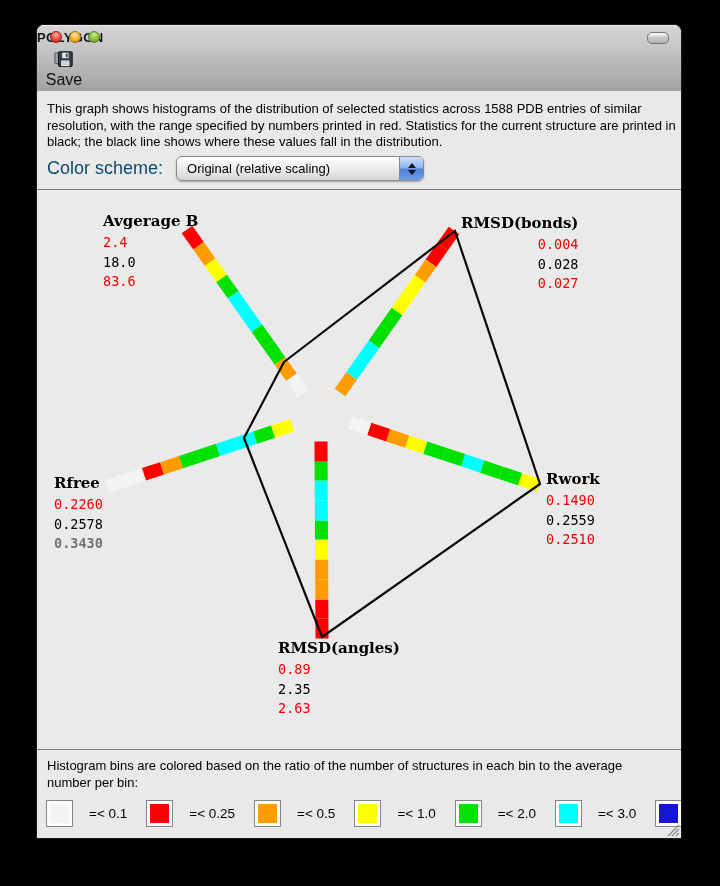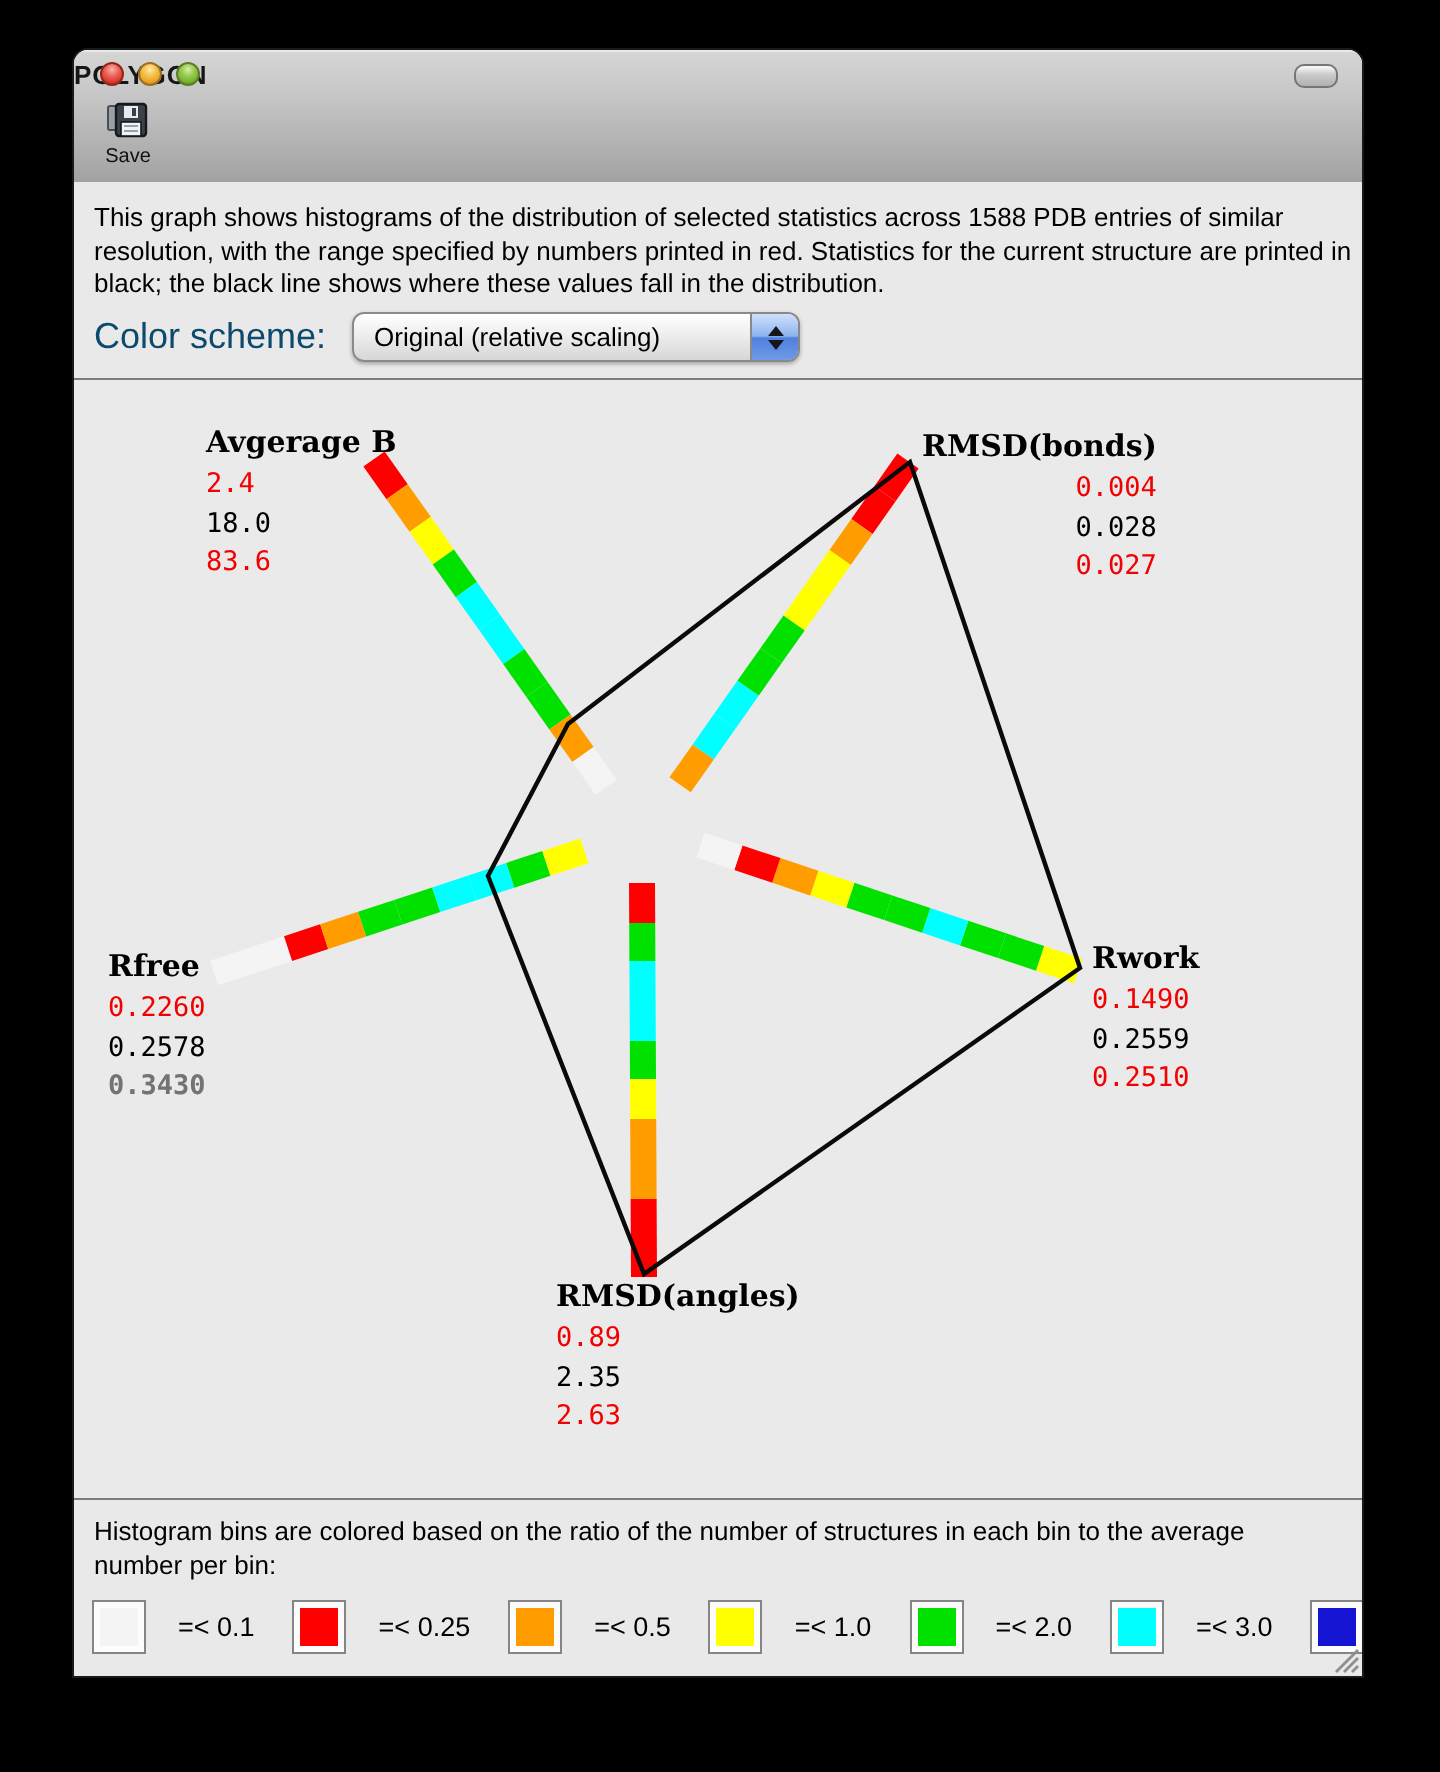--- a/index.html
+++ b/index.html
@@ -30,31 +30,31 @@
   .toolbar-pill{
     position:absolute;right:12px;top:7px;width:20px;height:10px;border-radius:5px;
     background:linear-gradient(#fbfbfb,#c9c9c9 45%,#b0b0b0);border:1px solid #757575;
   }
   .toolbar-row{position:relative;height:41px;}
   .save-btn{
     position:absolute;left:7px;top:0px;width:40px;height:40px;
     display:flex;flex-direction:column;align-items:center;justify-content:flex-start;cursor:default;
   }
   .save-btn .icon{width:22px;height:22px;margin-top:1px;}
-  .save-btn .lbl{font-size:10px;color:#101010;margin-top:1px;}
+  .save-btn .lbl{font-size:16px;color:#101010;margin-top:1px;}
   
   .content{position:absolute;left:0;top:66px;right:0;bottom:0;background:#e9e9e9;}
   .desc{
     position:absolute;left:10px;top:10px;width:630px;
     font-size:13px;line-height:16.5px;color:#000;
   }
   .scheme-row{position:absolute;left:10px;top:64px;height:27px;display:flex;align-items:center;}
   .scheme-label{font-size:18px;color:#0c4a6e;}
   .popup{
-    position:relative;margin-left:13px;width:224px;height:25px;
+    position:relative;margin-left:13px;width:248px;height:25px;
     border:1px solid #898989;border-radius:6px;box-sizing:border-box;
     background:linear-gradient(#ffffff,#ececec 50%,#d6d6d6);
     box-shadow:0 1px 2px rgba(0,0,0,.3);display:flex;align-items:center;cursor:default;
   }
   .popup-text{padding-left:10px;font-size:13px;color:#000;white-space:nowrap;}
   .popup-stepper{
     position:absolute;right:0;top:0;bottom:0;width:23px;border-radius:0 5px 5px 0;
     background:linear-gradient(#cfe0fb 0%,#8db4ee 48%,#4f80dd 52%,#6f9ae6 100%);
     border-left:1px solid #898989;display:flex;flex-direction:column;
     align-items:center;justify-content:center;gap:2px;

